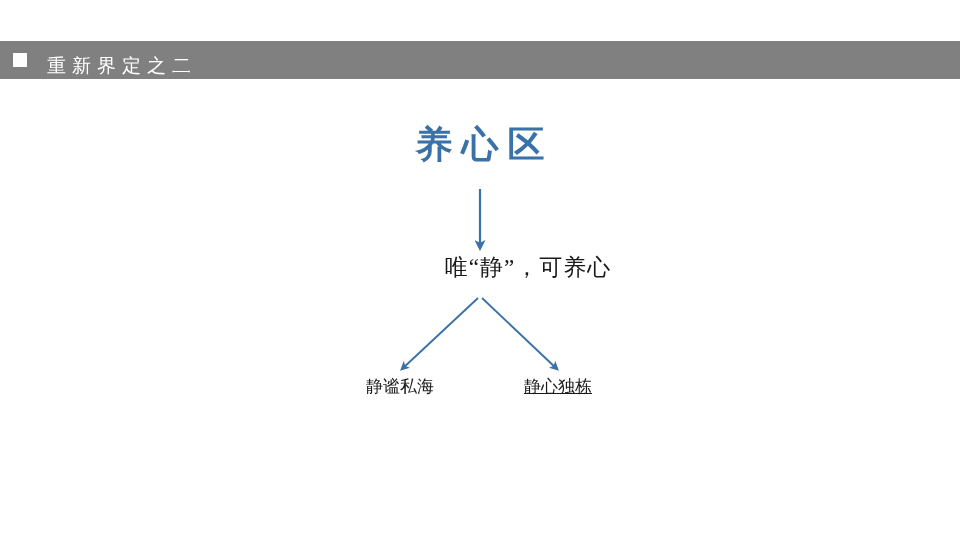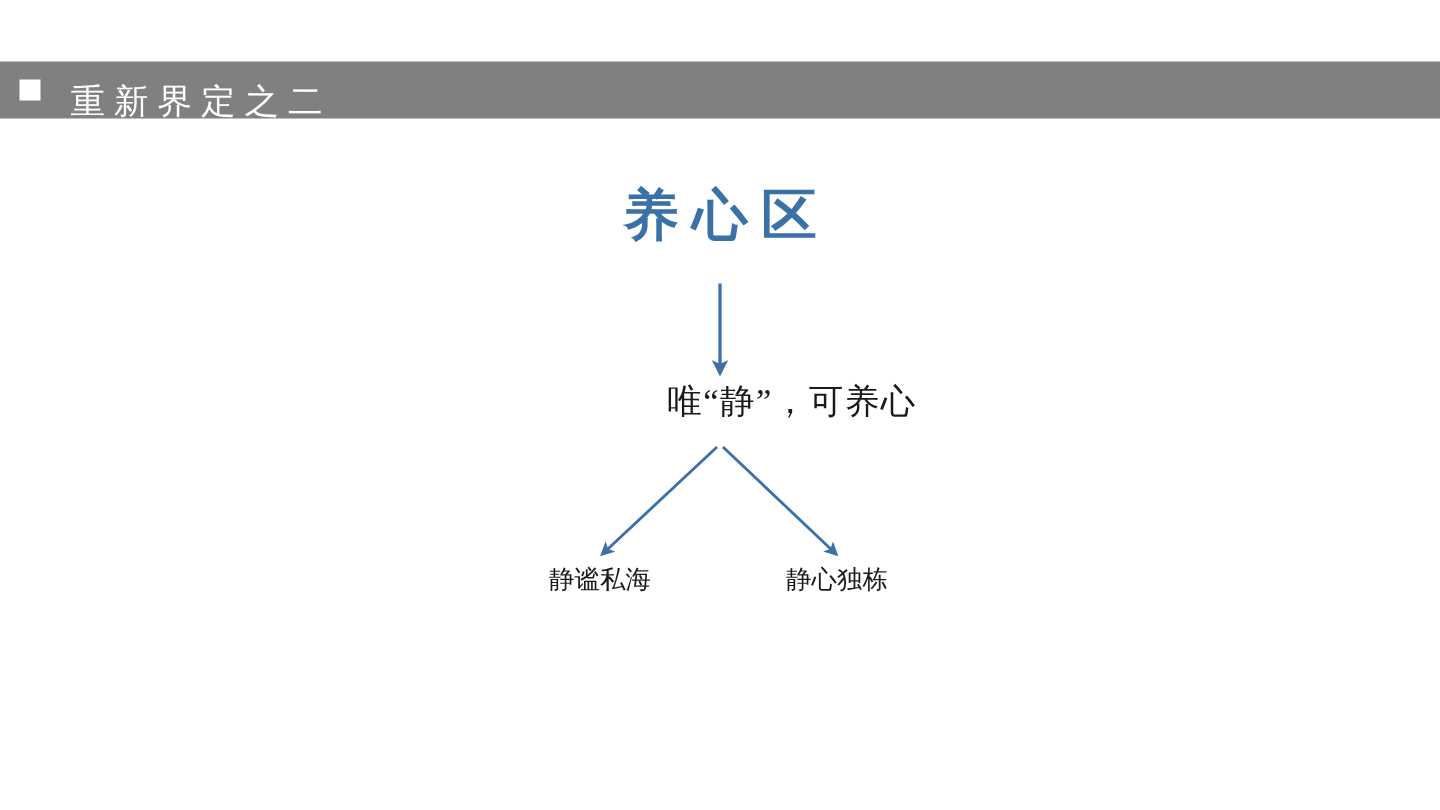--- a/index.html
+++ b/index.html
@@ -39,23 +39,23 @@
   #header-bullet {
     width: 14px;
     height: 14px;
     background: #ffffff;
     margin-left: 13px;
     flex: 0 0 auto;
   }
   #header-title {
     margin-left: 20px;
     color: #ffffff;
-    font-size: 23px;
+    font-size: 19px;
     letter-spacing: 6px;
-    font-family: Liberation Serif, serif;
+    font-family: Liberation Mono, monospace;
     white-space: nowrap;
     line-height: 1;
     margin-top: 14px;
   }
 
   
   #diagram {
     position: absolute;
     left: 0;
     top: 79px;
@@ -107,20 +107,21 @@
   #node-right {
     position: absolute;
     left: 488px;
     top: 299px;
     width: 140px;
     text-align: center;
     color: #1a1a1a;
     font-size: 17px;
     line-height: 1;
     white-space: nowrap;
+    text-decoration: underline;
   }
 
   #connectors {
     position: absolute;
     left: 0;
     top: 0;
     width: 960px;
     height: 461px;
     pointer-events: none;
   }

